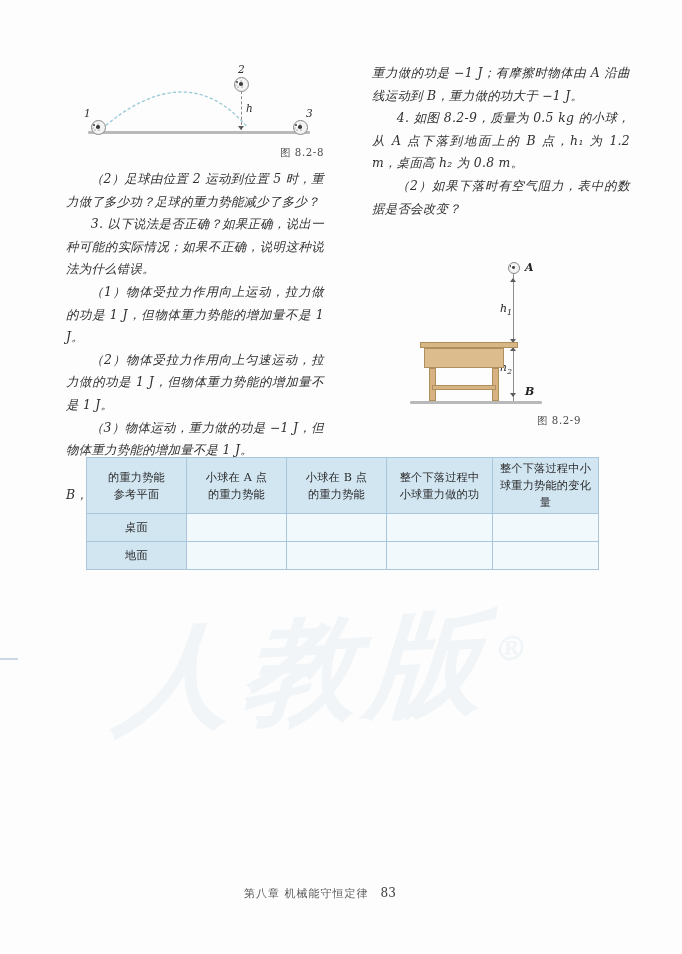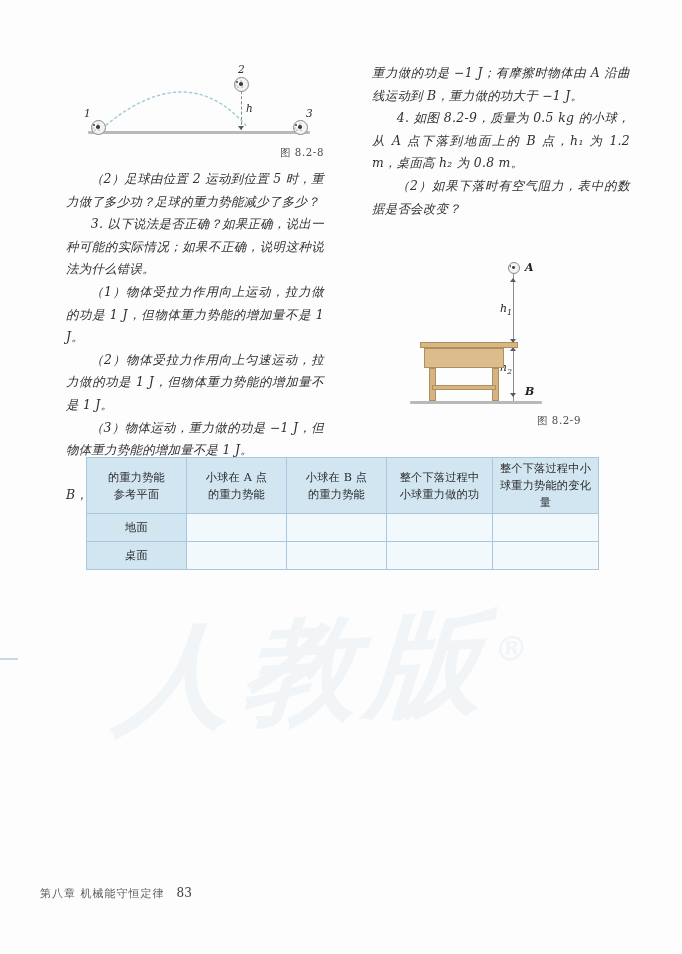--- a/index.html
+++ b/index.html
@@ -231,25 +231,24 @@
     height: 25px;
   }
   .hdr-sub { display: block; }
 
   
   .footer {
     position: absolute;
     left: 0;
     top: 886px;
     width: 640px;
-    text-align: left;
+    text-align: center;
     font-size: 11px;
     color: #5c5c5c;
     letter-spacing: 1px;
-    padding-left: 40px;
   }
   .footer .pg {
     margin-left: 12px;
     font-size: 12px;
     color: #3c3c3c;
     letter-spacing: 0;
   }
 </style>
 </head>
 <body>
@@ -363,28 +362,28 @@
           <span class="hdr-sub">小球重力做的功</span>
         </th>
         <th>
           <span class="hdr-sub">整个下落过程中小</span>
           <span class="hdr-sub">球重力势能的变化量</span>
         </th>
       </tr>
     </thead>
     <tbody>
       <tr>
-        <td class="rowhead">地面</td>
+        <td class="rowhead">桌面</td>
         <td class="blank"></td>
         <td class="blank"></td>
         <td class="blank"></td>
         <td class="blank"></td>
       </tr>
       <tr>
-        <td class="rowhead">桌面</td>
+        <td class="rowhead">地面</td>
         <td class="blank"></td>
         <td class="blank"></td>
         <td class="blank"></td>
         <td class="blank"></td>
       </tr>
     </tbody>
   </table>
 
   <div class="footer">
     <span>第八章  机械能守恒定律</span><span class="pg">83</span>

